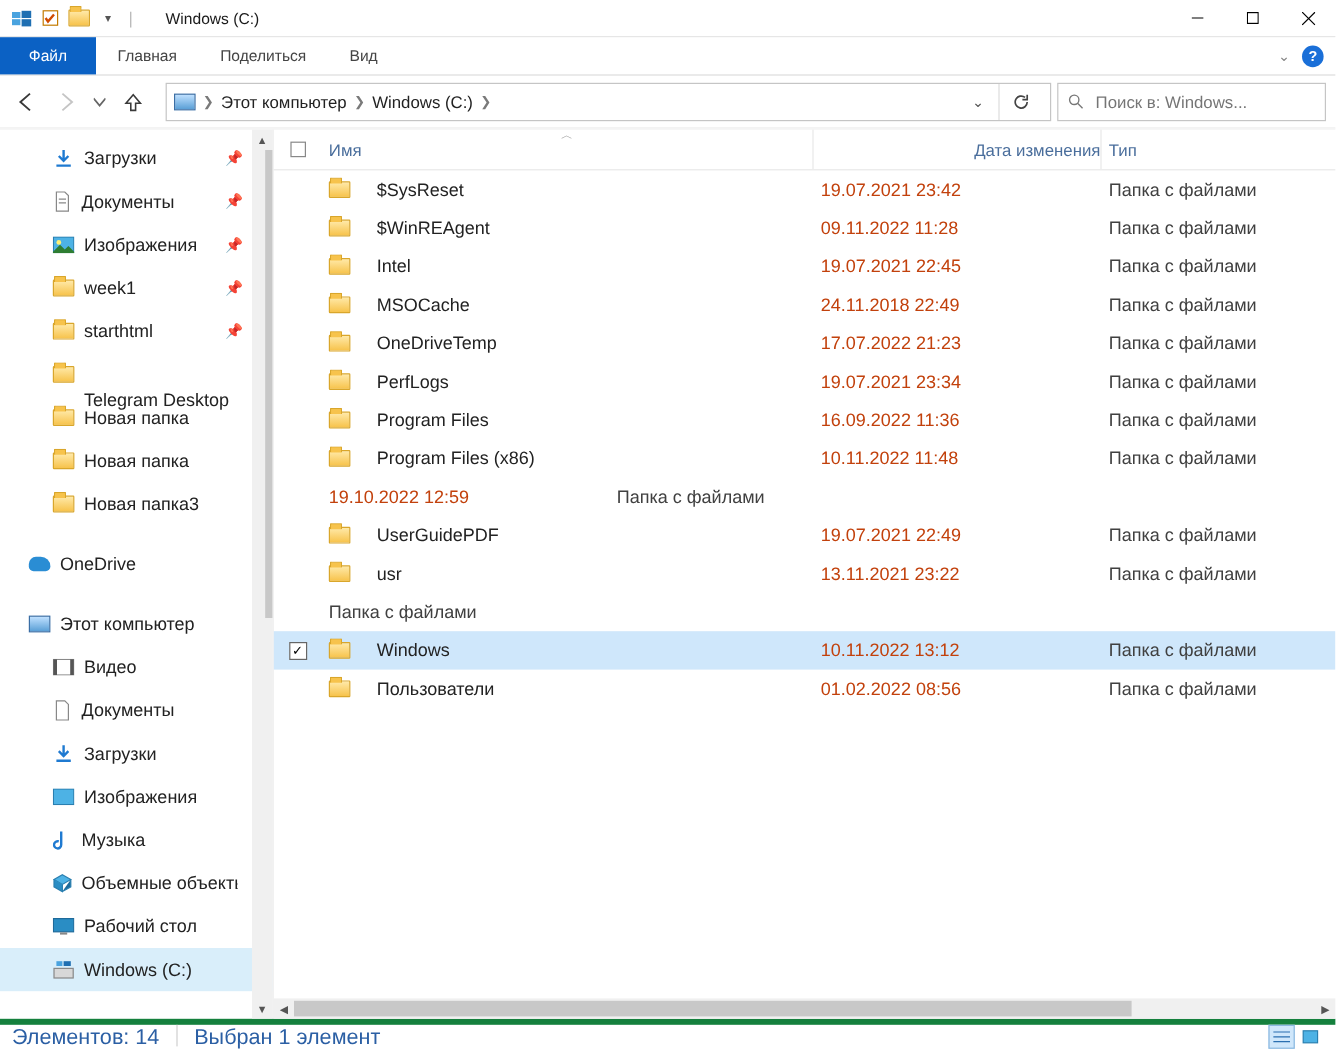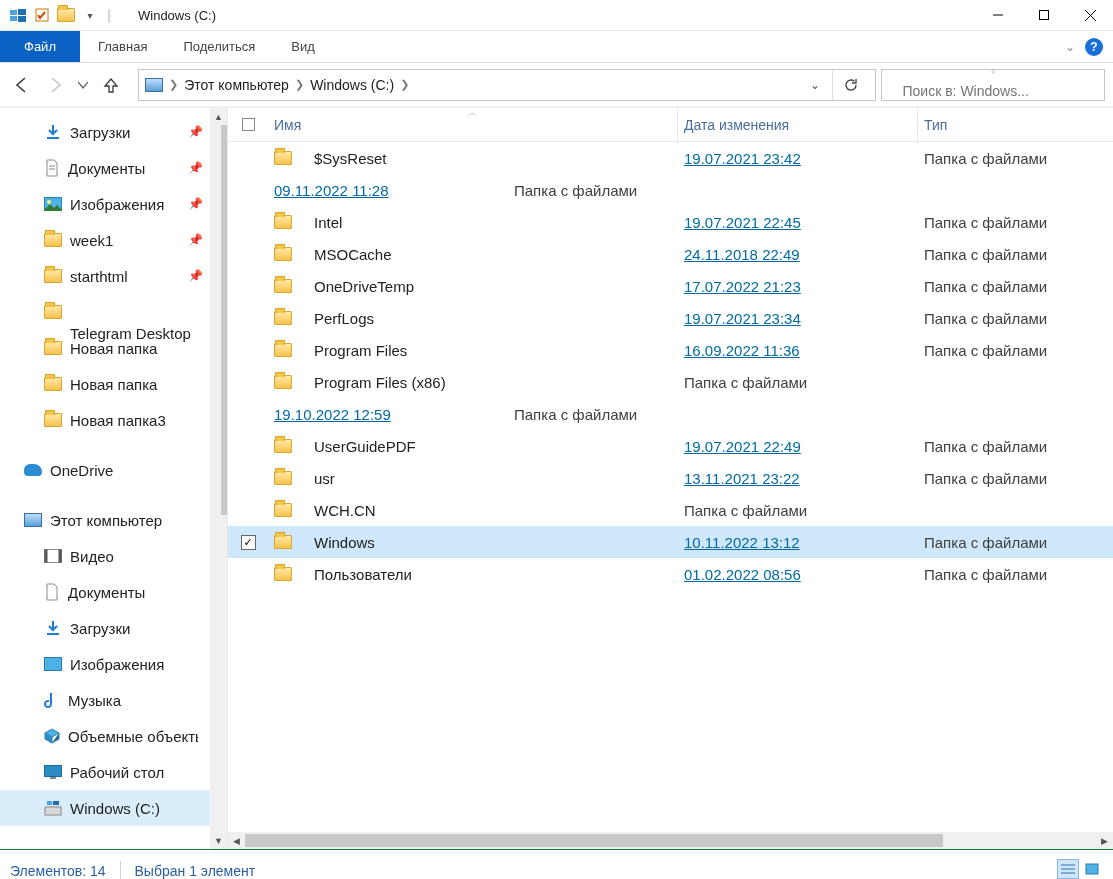--- a/index.html
+++ b/index.html
@@ -22,21 +22,21 @@
   .help-icon { width:18px; height:18px; border-radius:50%; background:#1a6fd8; color:#fff; display:flex; align-items:center; justify-content:center; font-size:12px; font-weight:bold;}
 
   
   .navrow { height:44px; display:flex; align-items:center; padding:6px 8px; gap:5px; border-bottom:1px solid #f0f0f0;}
   .navbtn { width:28px; height:28px; display:flex; align-items:center; justify-content:center; color:#5a5a5a;}
   .navbtn.disabled { color:#bfbfbf;}
   .addressbar { flex:1; height:32px; border:1px solid #c5c5c5; display:flex; align-items:center; padding:0 6px; gap:6px; margin-left:8px;}
   .addressbar .crumb { display:flex; align-items:center; gap:4px; color:#222; font-size:14px;}
   .addressbar .sep { color:#7a7a7a; font-size:11px;}
   .addressbar .spacer { flex:1;}
-  .searchbox { width:224px; height:32px; border:1px solid #c5c5c5; display:flex; align-items:center; padding:0 8px; gap:8px; color:#6a6a6a;flex-direction:column;}
+  .searchbox { width:224px; height:32px; border:1px solid #c5c5c5; display:flex; align-items:center; padding:0 8px; gap:8px; color:#6a6a6a;}
   .searchbox input { border:none; outline:none; flex:1; font-size:14px; color:#6a6a6a; background:transparent;}
 
   
   .body { display:flex; height:calc(879px - 31px - 32px - 44px - 30px); border-top:1px solid #f0f0f0;}
   .navpane { width:228px; border-right:1px solid #e8e8e8; position:relative; overflow:hidden;}
   .navpane .scroll { position:absolute; right:0; top:0; width:17px; height:100%; background:#f0f0f0; display:flex; flex-direction:column; align-items:center;}
   .navpane .scroll .arrow{ height:17px; width:100%; display:flex; align-items:center; justify-content:center; color:#555; font-size:9px;}
   .navpane .scroll .track{ flex:1; position:relative;}
   .navpane .scroll .thumb{ position:absolute; left:2px; top:0; width:13px; height:390px; background:#c8c8c8;}
   .navitems { padding-top:6px;}
@@ -46,39 +46,39 @@
   .navitem.selected { background:#d9eefa;}
   .pin { margin-left:auto; margin-right:24px; color:#7a7a7a; font-size:12px;}
   .spacer-row { height:14px;}
 
   
   .listpane { flex:1; position:relative; display:flex; flex-direction:column;}
   .cols { height:34px; display:flex; align-items:center; border-bottom:1px solid #e8e8e8; color:#4a6e9c; font-size:14px; }
   .col-check { width:40px; display:flex; align-items:center; justify-content:center;}
   .col-name { flex:0 0 410px; position:relative; border-right:1px solid #e8e8e8; height:100%; display:flex; align-items:center; padding-left:6px;}
   .col-name .sortcaret { position:absolute; top:-2px; left:50%; transform:translateX(-50%); font-size:10px; color:#999;}
-  .col-date { flex:0 0 240px; border-right:1px solid #e8e8e8; height:100%; display:flex; align-items:center; padding-left:6px;}
+  .col-date { flex:0 0 240px; border-right:1px solid #e8e8e8; height:100%; display:flex; align-items:center; padding-left:6px;justify-content:flex-end;}
   .col-type { flex:1; height:100%; display:flex; align-items:center; padding-left:6px;}
 
   .rows { flex:1; overflow:hidden;}
   .row { height:32px; display:flex; align-items:center; font-size:15px; color:#222;}
   .row.selected { background:#cfe7fb;}
   .row .rcheck { width:40px; display:flex; align-items:center; justify-content:center;}
   .row .rcheck .box { width:15px; height:15px; border:1px solid #666; display:flex; align-items:center; justify-content:center; font-size:11px; color:#000; background:#fff;}
   .row .rname { flex:0 0 410px; display:flex; align-items:center; gap:22px; padding-left:6px;}
-  .row .rdate { flex:0 0 240px; padding-left:6px; color:#0369a1;text-decoration:underline;}
+  .row .rdate { flex:0 0 240px; padding-left:6px; color:#c2410c;}
   .row .rtype { flex:1; padding-left:6px; color:#404040;}
 
   .hscroll { height:17px; background:#f0f0f0; display:flex; align-items:center;}
   .hscroll .arrow { width:17px; height:17px; display:flex; align-items:center; justify-content:center; color:#555; font-size:9px;}
   .hscroll .track { flex:1; position:relative; height:100%;}
   .hscroll .thumb { position:absolute; left:0; top:2px; height:13px; width:82%; background:#c8c8c8;}
 
   
-  .statusbar { height:30px; border-top:1px solid #15803d; display:flex; align-items:flex-end; padding:0 10px; font-size:14px; color:#2b5fa4;}
+  .statusbar { height:30px; border-top:5px solid #15803d; display:flex; align-items:flex-start; padding:0 10px; font-size:18px; color:#2b5fa4;}
   .statusbar .divider { width:1px; height:18px; background:#d0d0d0; margin:0 14px;}
   .statusbar .viewbtns { margin-left:auto; display:flex; gap:2px;}
   .viewbtn { width:22px; height:20px; border:1px solid transparent; display:flex; align-items:center; justify-content:center;}
   .viewbtn.active { background:#cfe7fb; border-color:#8ab8e0;}
 
   
   .folder-icon { width:18px; height:14px; background:linear-gradient(#ffe9a8,#f7c34c); border:1px solid #d9a62b; border-radius:1px; position:relative;}
   .folder-icon::before { content:""; position:absolute; top:-4px; left:0; width:8px; height:4px; background:#f7c34c; border:1px solid #d9a62b; border-bottom:none; border-radius:1px 1px 0 0;}
   .pc-icon { width:18px; height:14px; border:1px solid #3a6ea5; background:linear-gradient(#bfe0ff,#5a9fd6);}
   .onedrive-ico { width:18px; height:12px; background:#2a8dd4; border-radius:6px 8px 4px 4px;}
@@ -344,20 +344,24 @@
           <div class="rcheck"></div>
           <div class="rname">
             <span class="folder-icon"></span>
             <span>$SysReset</span>
           </div>
           <div class="rdate">19.07.2021 23:42</div>
           <div class="rtype">Папка с файлами</div>
         </div>
         <div class="row">
           <div class="rcheck"></div>
+          <div class="rname">
+            <span class="folder-icon"></span>
+            <span>$WinREAgent</span>
+          </div>
           <div class="rdate">09.11.2022 11:28</div>
           <div class="rtype">Папка с файлами</div>
         </div>
         <div class="row">
           <div class="rcheck"></div>
           <div class="rname">
             <span class="folder-icon"></span>
             <span>Intel</span>
           </div>
           <div class="rdate">19.07.2021 22:45</div>
@@ -398,20 +402,21 @@
           </div>
           <div class="rdate">16.09.2022 11:36</div>
           <div class="rtype">Папка с файлами</div>
         </div>
         <div class="row">
           <div class="rcheck"></div>
           <div class="rname">
             <span class="folder-icon"></span>
             <span>Program Files (x86)</span>
           </div>
+          <div class="rdate">10.11.2022 11:48</div>
           <div class="rtype">Папка с файлами</div>
         </div>
         <div class="row">
           <div class="rcheck"></div>
           <div class="rdate">19.10.2022 12:59</div>
           <div class="rtype">Папка с файлами</div>
         </div>
         <div class="row">
           <div class="rcheck"></div>
           <div class="rname">
@@ -425,24 +430,20 @@
           <div class="rcheck"></div>
           <div class="rname">
             <span class="folder-icon"></span>
             <span>usr</span>
           </div>
           <div class="rdate">13.11.2021 23:22</div>
           <div class="rtype">Папка с файлами</div>
         </div>
         <div class="row">
           <div class="rcheck"></div>
-          <div class="rname">
-            <span class="folder-icon"></span>
-            <span>WCH.CN</span>
-          </div>
           <div class="rtype">Папка с файлами</div>
         </div>
         <div class="row selected">
           <div class="rcheck">
             <span class="box">✓</span>
           </div>
           <div class="rname">
             <span class="folder-icon"></span>
             <span>Windows</span>
           </div>

